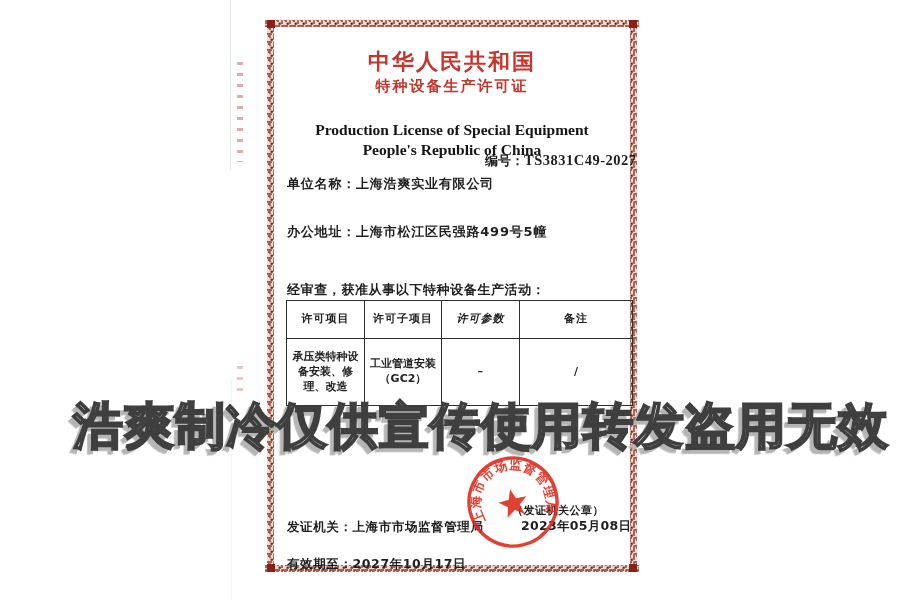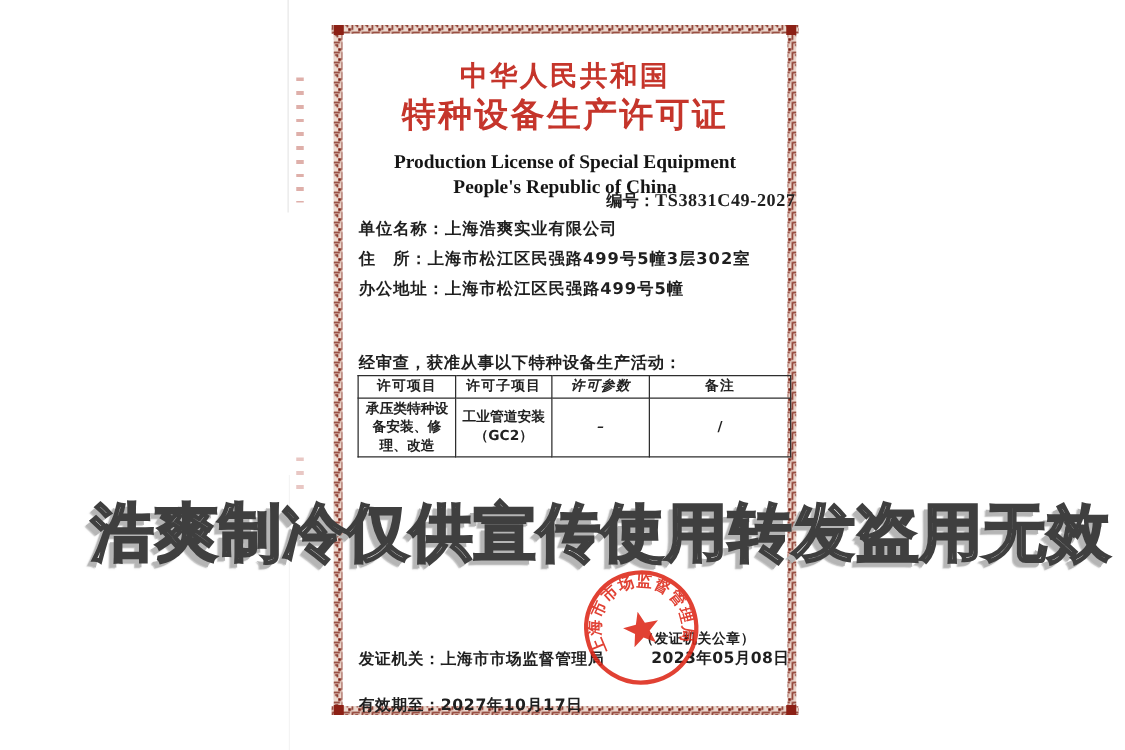--- a/index.html
+++ b/index.html
@@ -20,21 +20,21 @@
   #margin-marks-1{top:62px;height:100px;}
   #margin-marks-2{top:366px;height:26px;opacity:.7;}
 
   
   .cn{font-family:"DejaVu Sans",sans-serif;}
   .title-cn{
     left:267px;width:370px;text-align:center;color:#c5352b;font-weight:bold;
     letter-spacing:2px;z-index:10;line-height:1;
   }
   #title-cn-1{top:51px;font-size:22px;}
-  #title-cn-2{top:79px;font-size:27px;}
+  #title-cn-2{top:79px;font-size:15px;}
   .title-en{
     left:267px;width:370px;text-align:center;z-index:10;line-height:1;
     font-family:"Liberation Serif",serif;font-weight:bold;font-size:15.5px;color:#151515;margin-top:15px;
   }
   #title-en-1{top:107px;}
   #title-en-2{top:127px;}
 
   #license-no{left:485px;top:152px;z-index:10;font-size:13px;font-weight:bold;}
   #license-no .num{font-family:"Liberation Serif",serif;font-size:14.5px;letter-spacing:.5px;}
 
@@ -44,21 +44,21 @@
   #field-2{top:224px;}
   #approval-line{top:281px;left:287px;z-index:10;font-size:13px;font-weight:bold;letter-spacing:.6px;}
 
   
   #license-table{
     left:286px;top:300px;z-index:10;border-collapse:collapse;
     font-size:11px;color:#222;table-layout:fixed;
   }
   #license-table td{
     border:1.2px solid #2e2e2e;text-align:center;vertical-align:middle;
-    padding:1px 3px;line-height:1.35;font-weight:bold;
+    padding:11px 3px;line-height:1.35;font-weight:bold;
   }
   #license-table .hdr{height:17px;letter-spacing:1px;}
   #license-table .row{height:45px;}
   .col1{width:71px;} .col2{width:70px;} .col3{width:71px;font-style:italic;} .col4{width:106px;}
 
   
   .bottom-line{left:287px;z-index:10;font-size:12.5px;font-weight:bold;letter-spacing:.6px;}
   #issuer-line{top:519px;}
   #validity-line{top:556px;text-align:center;}
 
@@ -109,23 +109,20 @@
   <div class="abs title-en" id="title-en-1">Production License of Special Equipment</div>
   <div class="abs title-en" id="title-en-2">People's Republic of China</div>
 
   <div class="abs cn" id="license-no">
     <span>编号：</span><span class="num">TS3831C49-2027</span>
   </div>
 
   <div class="abs field-line cn" id="field-0">
     <span>单位名称：</span><span>上海浩爽实业有限公司</span>
   </div>
-  <div class="abs field-line cn" id="field-1">
-    <span>住　所：</span><span>上海市松江区民强路499号5幢3层302室</span>
-  </div>
   <div class="abs field-line cn" id="field-2">
     <span>办公地址：</span><span>上海市松江区民强路499号5幢</span>
   </div>
 
   <div class="abs cn" id="approval-line">经审查，获准从事以下特种设备生产活动：</div>
 
   <table class="abs" id="license-table">
     <tbody>
       <tr class="hdr">
         <td class="col1">许可项目</td>

